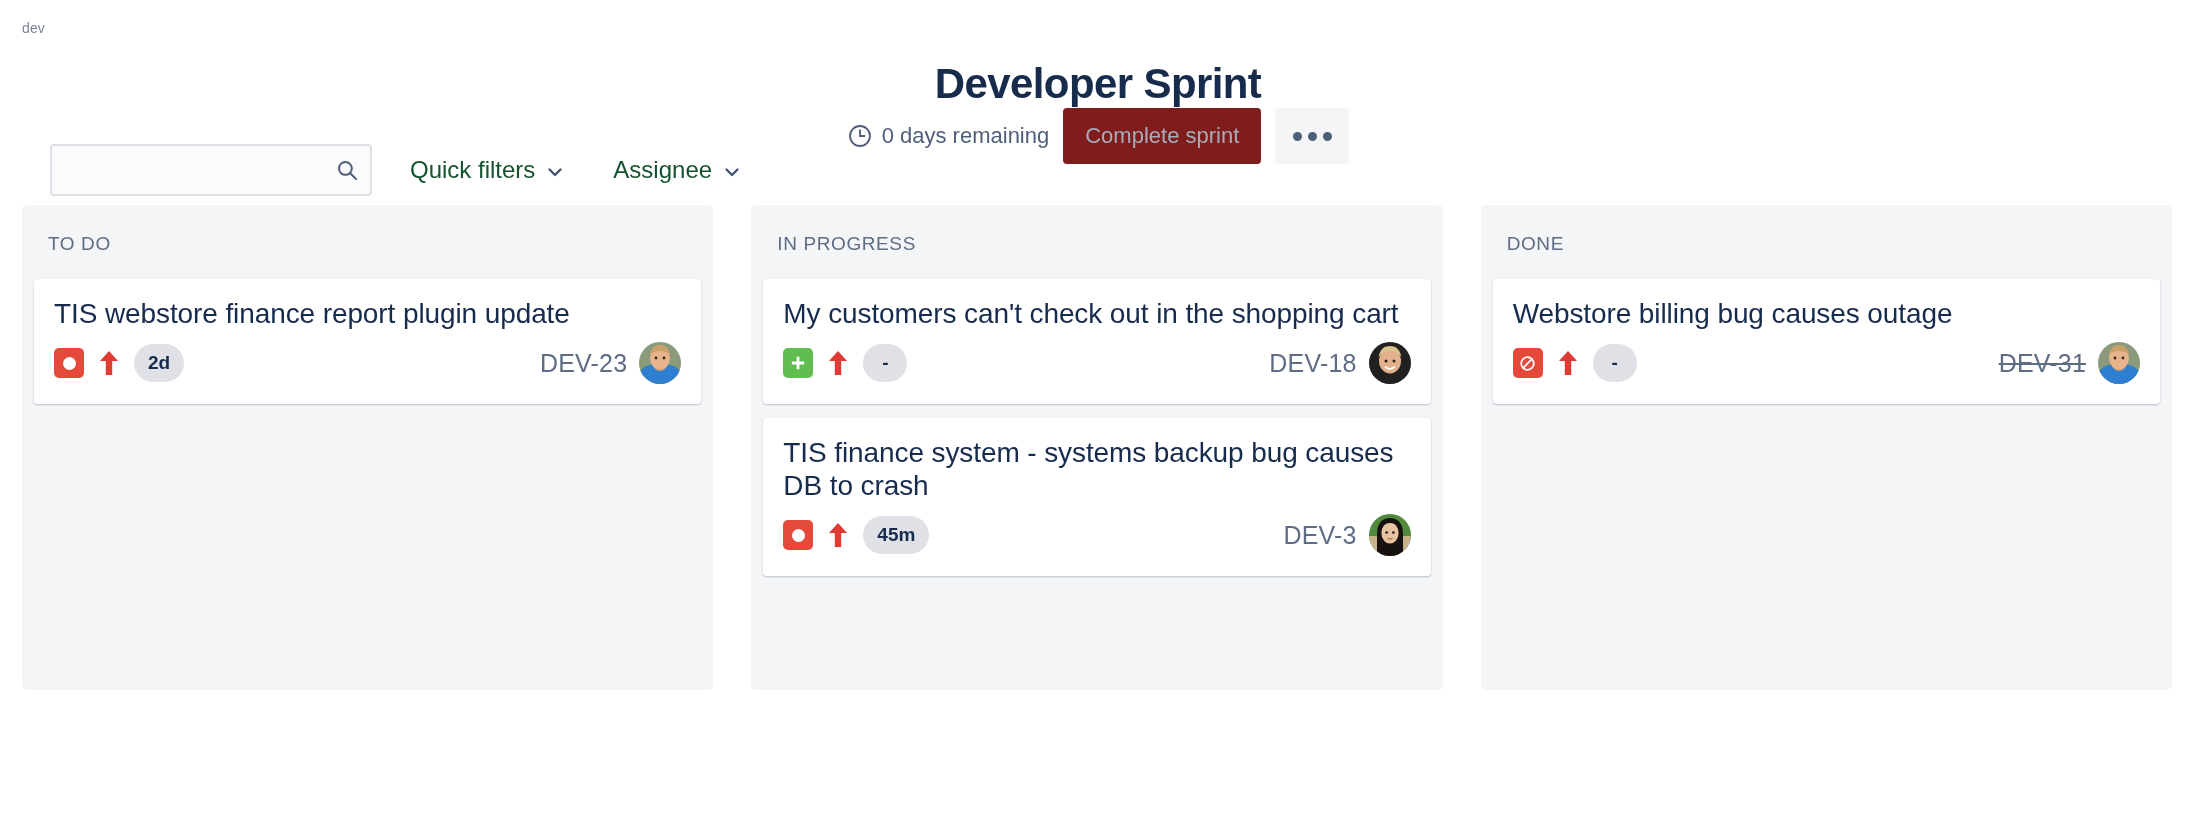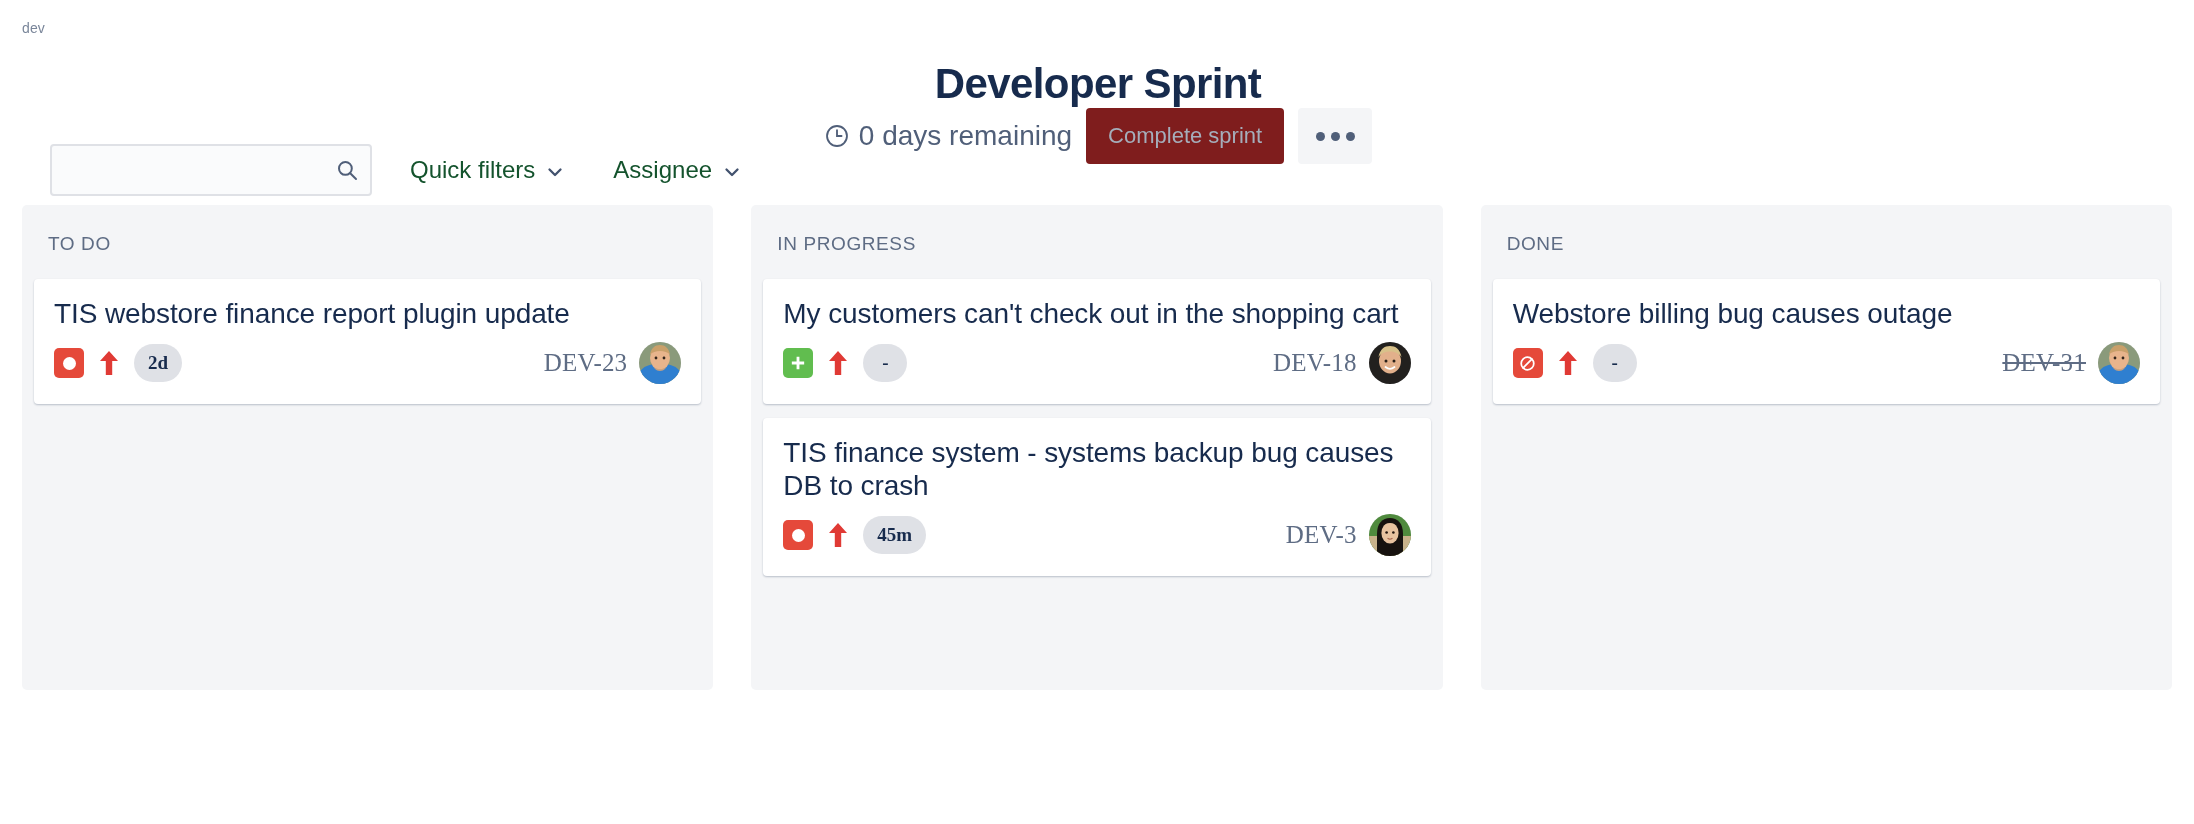--- a/index.html
+++ b/index.html
@@ -55,21 +55,21 @@
   .header-actions {
     display: flex;
     align-items: center;
     gap: 14px;
   }
 
   .days-remaining {
     display: flex;
     align-items: center;
     gap: 9px;
-    font-size: 28px;
+    font-size: 22px;
     color: #505f79;
     white-space: nowrap;
   }
 
   .clock-icon {
     display: inline-flex;
     width: 26px;
     height: 26px;
   }
 
@@ -210,21 +210,20 @@
     color: #172b4d;
     letter-spacing: -0.1px;
     margin-bottom: 10px;
   }
 
   .card-footer {
     display: flex;
     align-items: center;
     justify-content: space-between;
     margin-top: 12px;
-    font-family: Liberation Serif, serif;
   }
 
   .card-meta-left {
     display: flex;
     align-items: center;
     gap: 14px;
   }
 
   .type-icon {
     width: 30px;

